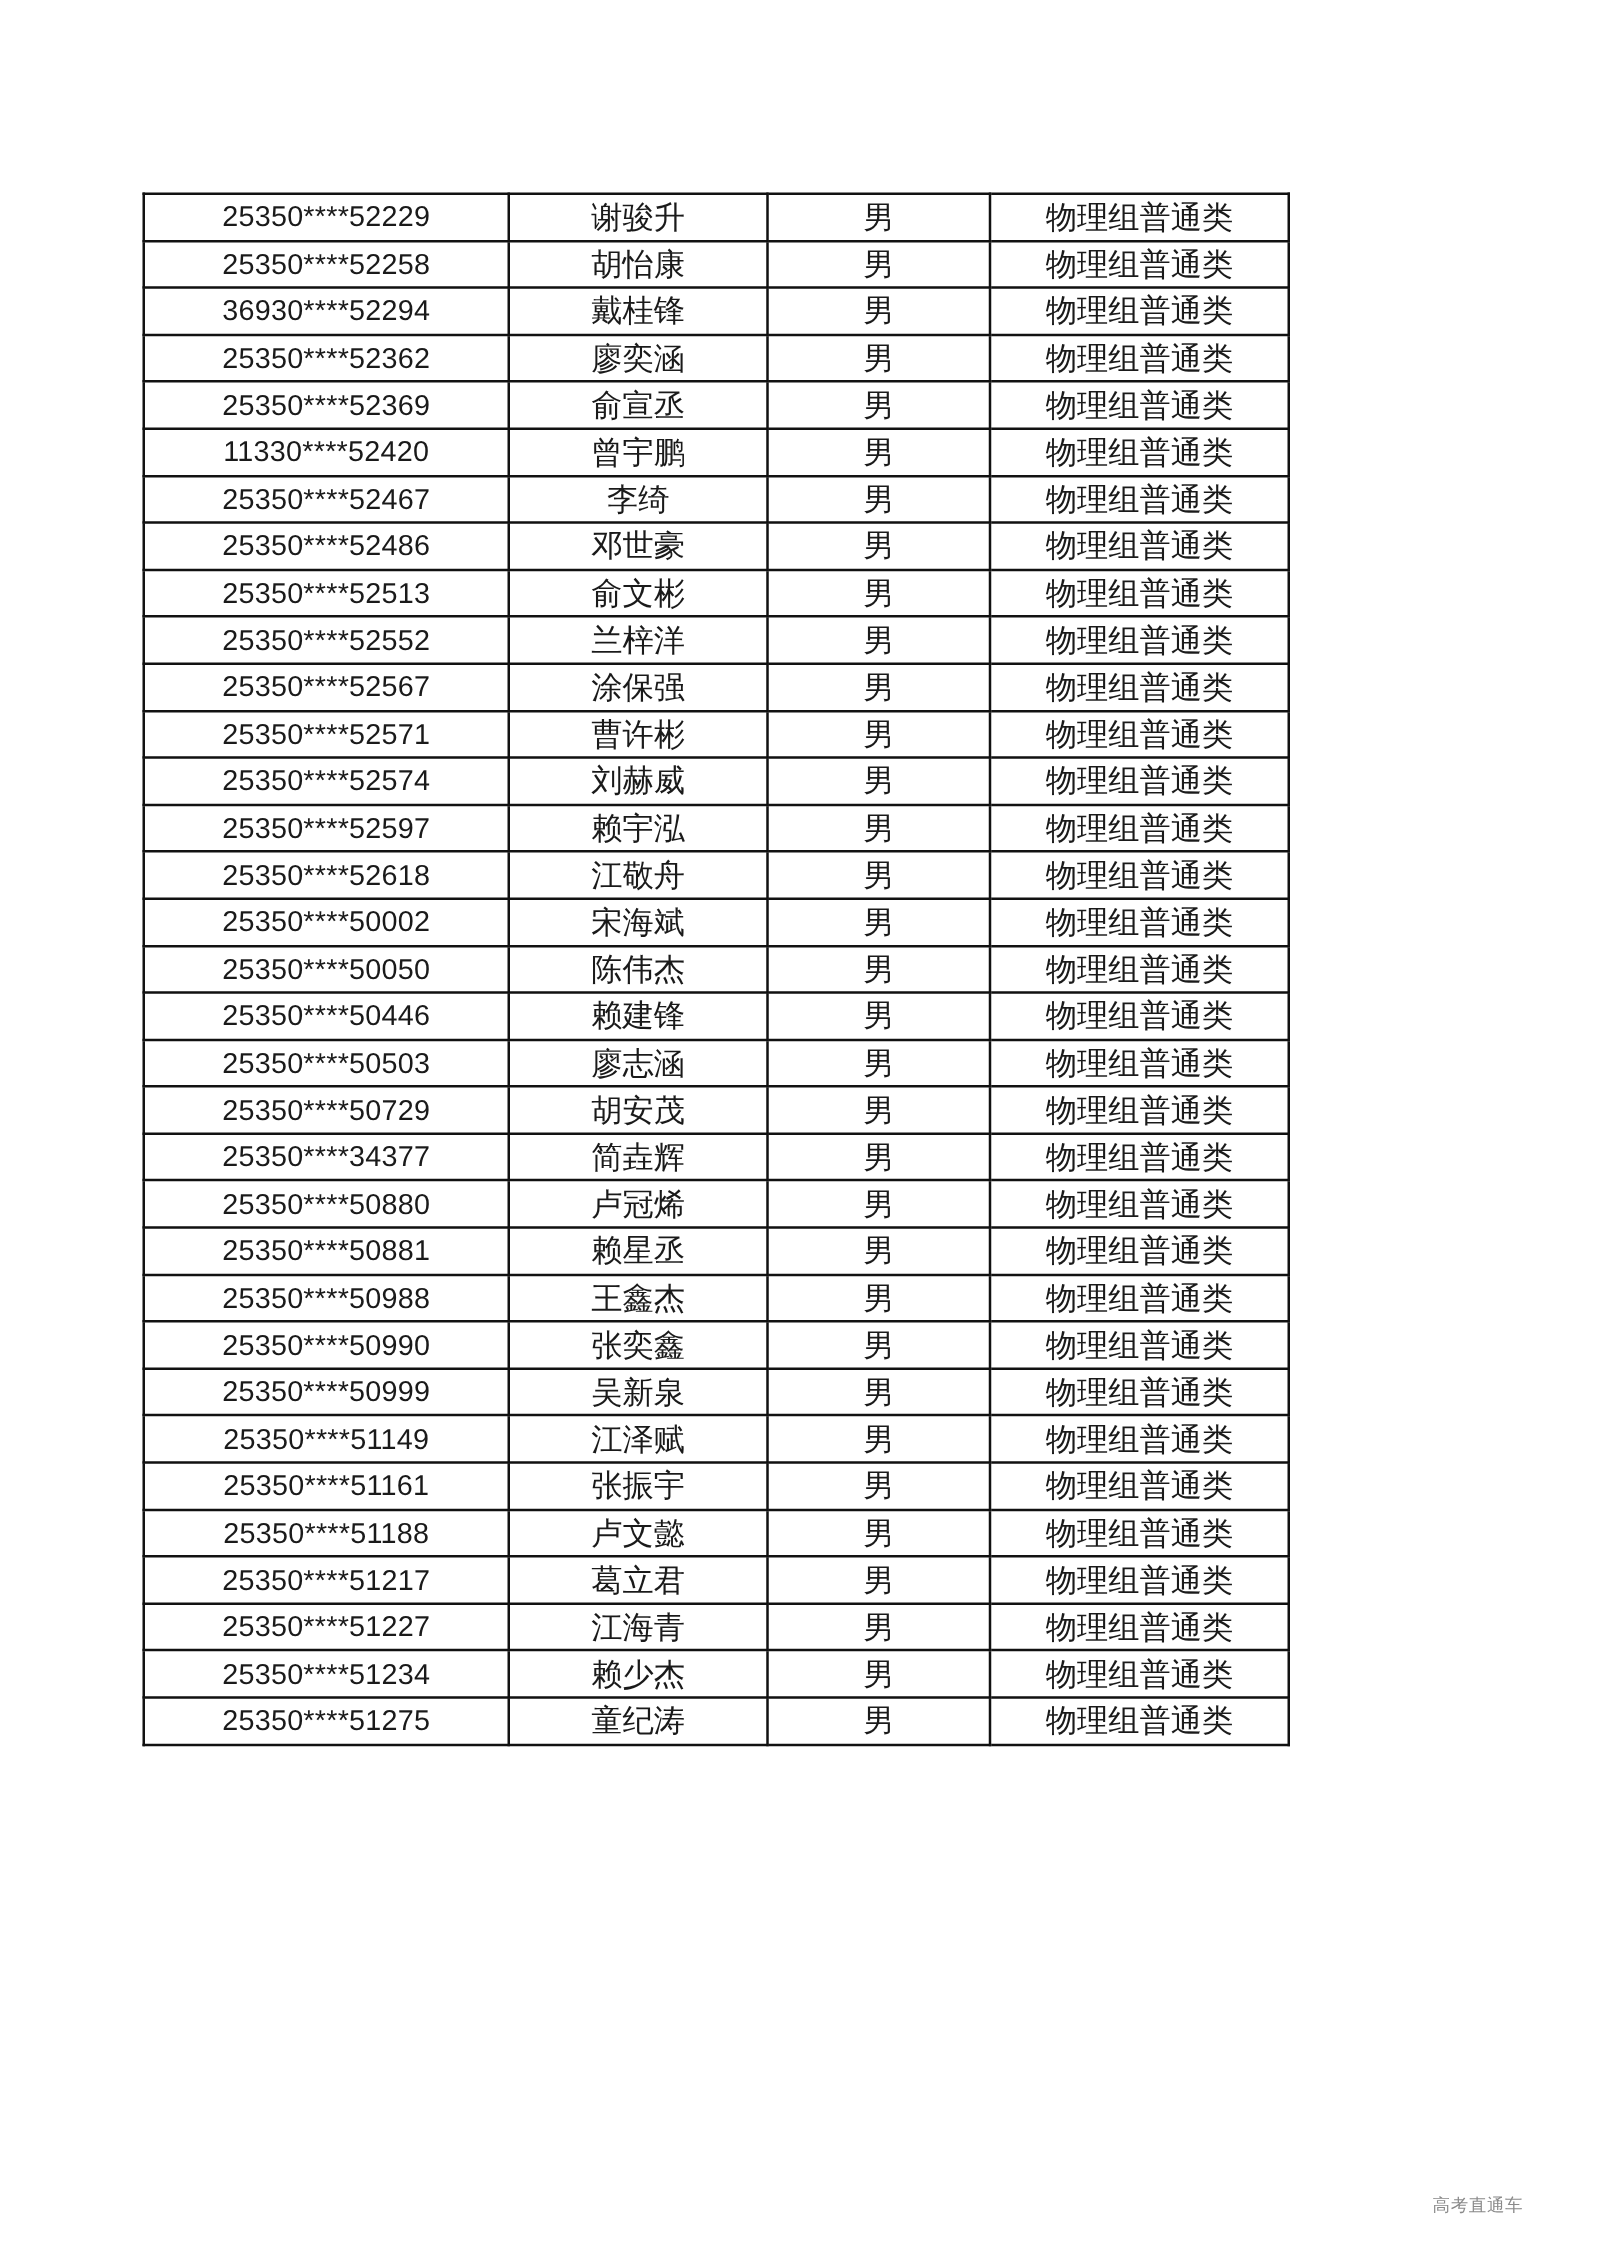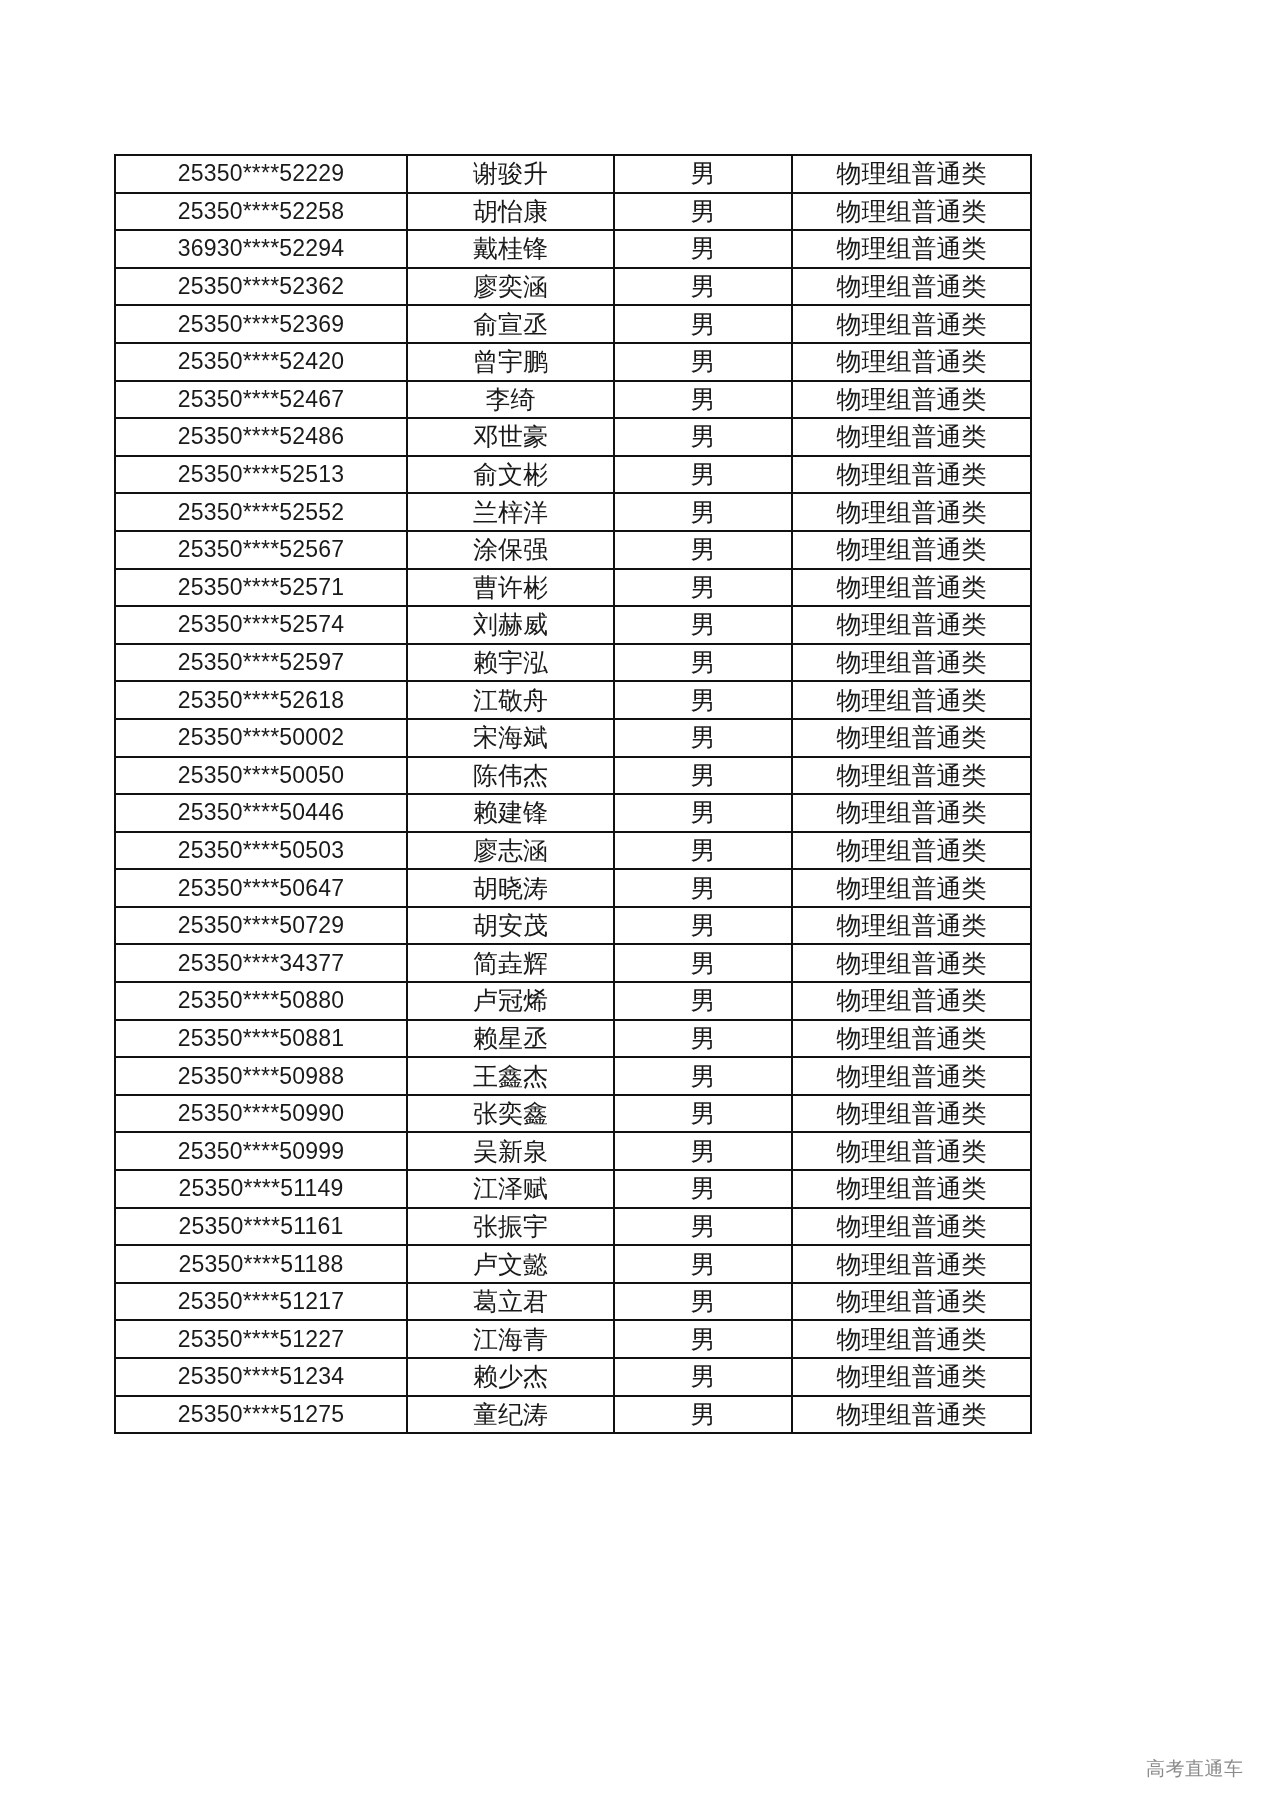--- a/index.html
+++ b/index.html
@@ -7,21 +7,21 @@
          font-family: "DejaVu Sans", "Liberation Sans", sans-serif; color: #1a1a1a; }
   #sheet { position: absolute; left: 114px; top: 154px; border-collapse: collapse;
            table-layout: fixed; width: 916px; border: 2px solid #111; }
   #sheet td { border: 2px solid #111; height: 35.6px; padding: 0; text-align: center;
               vertical-align: middle; font-size: 25px; line-height: 25px; white-space: nowrap; overflow: hidden; }
   #sheet col.c-id { width: 292px; }
   #sheet col.c-name { width: 207px; }
   #sheet col.c-gender { width: 178px; }
   #sheet col.c-cat { width: 239px; }
   #sheet td.id { font-family: "Liberation Sans", "DejaVu Sans", sans-serif; font-size: 23px; letter-spacing: 0.2px; }
-  #watermark { position: absolute; left: 1146px; top: 1756px; font-size: 19px; color: #8a8a8a;
+  #watermark { position: absolute; left: 1146px; top: 1756px; font-size: 14px; color: #8a8a8a;
                letter-spacing: 0.5px; }
 </style>
 </head>
 <body>
 
 <table id="sheet">
   <colgroup>
     <col class="c-id">
       <col class="c-name">
       <col class="c-gender">
@@ -52,21 +52,21 @@
         <td>男</td>
         <td>物理组普通类</td>
       </tr>
       <tr>
         <td class="id">25350****52369</td>
         <td>俞宣丞</td>
         <td>男</td>
         <td>物理组普通类</td>
       </tr>
       <tr>
-        <td class="id">25350****52420</td>
+        <td class="id">11330****52420</td>
         <td>曾宇鹏</td>
         <td>男</td>
         <td>物理组普通类</td>
       </tr>
       <tr>
         <td class="id">25350****52467</td>
         <td>李绮</td>
         <td>男</td>
         <td>物理组普通类</td>
       </tr>
@@ -132,26 +132,20 @@
       </tr>
       <tr>
         <td class="id">25350****50446</td>
         <td>赖建锋</td>
         <td>男</td>
         <td>物理组普通类</td>
       </tr>
       <tr>
         <td class="id">25350****50503</td>
         <td>廖志涵</td>
-        <td>男</td>
-        <td>物理组普通类</td>
-      </tr>
-      <tr>
-        <td class="id">25350****50647</td>
-        <td>胡晓涛</td>
         <td>男</td>
         <td>物理组普通类</td>
       </tr>
       <tr>
         <td class="id">25350****50729</td>
         <td>胡安茂</td>
         <td>男</td>
         <td>物理组普通类</td>
       </tr>
       <tr>

